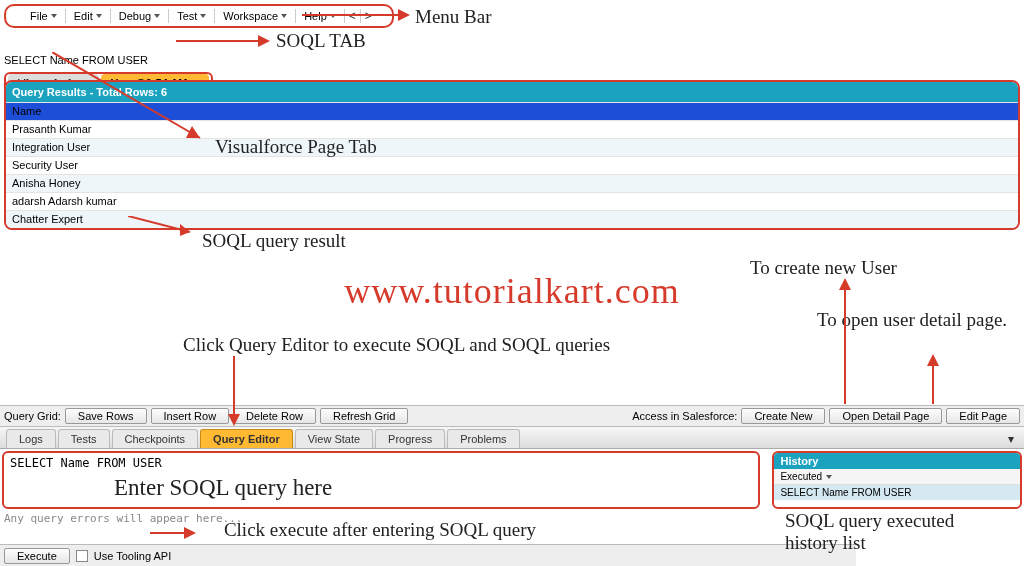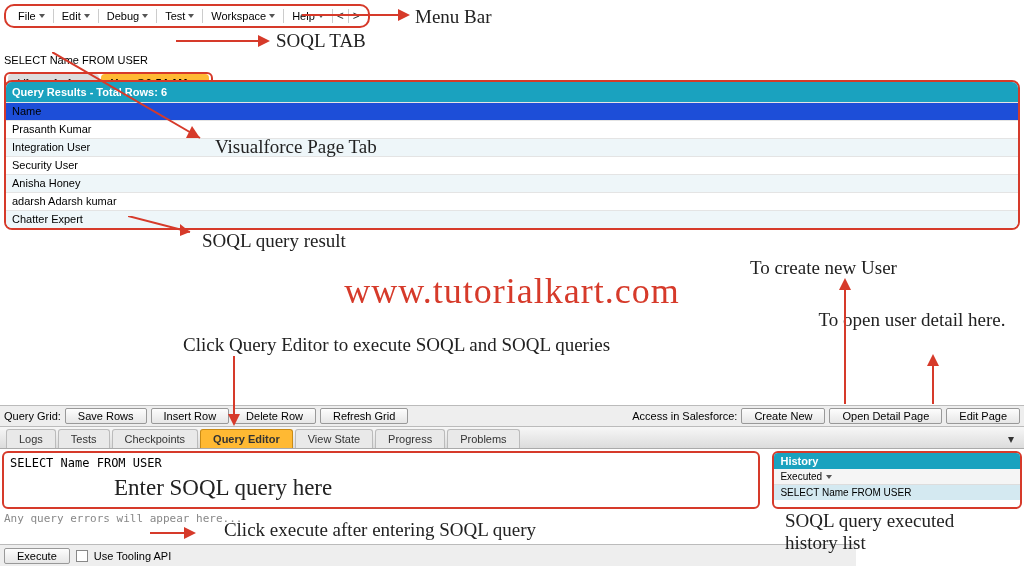--- a/index.html
+++ b/index.html
@@ -1,20 +1,20 @@
 <!DOCTYPE html>
 <html><head>
 <meta charset="utf-8">
 <style>
 * { margin:0; padding:0; box-sizing:border-box; font-family:Arial,Helvetica,sans-serif; }
 html,body { width:1024px; height:566px; overflow:hidden; background:#fff; color:#000; }
 .root { position:relative; width:1024px; height:566px; }
 
 
-.menubar { position:absolute; left:4px; top:4px; height:24px; display:flex; align-items:center; gap:0; border:2px solid #d63a2a; border-radius:10px; padding:0 4px; }
+.menubar { position:absolute; left:4px; top:4px; height:24px; display:flex; align-items:center; gap:0; border:2px solid #d63a2a; border-radius:10px; padding:0 16px; }
 .menu-item { font-size:11px; padding:2px 8px; display:flex; align-items:center; gap:3px; cursor:pointer; }
 .caret { width:0; height:0; border-left:3px solid transparent; border-right:3px solid transparent; border-top:4px solid #555; }
 .menu-sep { width:1px; height:14px; background:#ccc; }
 .navbtn { font-size:12px; padding:0 4px; color:#333; cursor:pointer; }
 
 
 .tabbar { position:absolute; left:4px; top:30px; height:22px; display:flex; align-items:flex-end; gap:2px; border:2px solid #d63a2a; border-radius:6px; padding:0 2px;margin-top:42px; }
 .tab-vf { background:#ddd; font-size:11px; padding:3px 10px; border-top-left-radius:4px; border-top-right-radius:4px; display:flex; align-items:center; gap:6px; }
 .tab-soql { background:#ffb933; font-size:11px; font-weight:bold; padding:3px 10px; border-top-left-radius:4px; border-top-right-radius:4px; display:flex; align-items:center; gap:6px; }
 .tab-close { font-size:10px; color:#444; cursor:pointer; }
@@ -177,21 +177,21 @@
   <span class="checkbox"></span>
   <span>Use Tooling API</span>
 </div>
 
 <div class="anno" style="left:415px; top:6px;">Menu Bar</div>
 <div class="anno" style="left:276px; top:30px;">SOQL TAB</div>
 <div class="anno" style="left:215px; top:136px;">Visualforce Page Tab</div>
 <div class="anno" style="left:202px; top:230px;">SOQL query result</div>
 <div class="anno" style="left:183px; top:334px;">Click Query Editor to execute SOQL and SOQL queries</div>
 <div class="anno" style="left:750px; top:257px;">To create new User</div>
-<div class="anno" style="left:812px; top:309px; width:200px; white-space:normal; text-align:center;">To open user detail here.</div>
+<div class="anno" style="left:812px; top:309px; width:200px; white-space:normal; text-align:center;">To open user detail page.</div>
 <div class="anno" style="left:200px; top:519px; width:320px; white-space:normal; text-align:center;margin-left:20px;">Click execute after entering SOQL query</div>
 <div class="anno" style="left:785px; top:510px; width:220px; white-space:normal;">SOQL query executed history list</div>
 
 <svg class="arrow" style="left:302px; top:8px;" width="110" height="14">
       <line x1="0" y1="7" x2="96" y2="7" stroke="#d63a2a" stroke-width="2"></line>
       <polygon points="96,1 108,7 96,13" fill="#d63a2a"></polygon>
     </svg>
 <svg class="arrow" style="left:176px; top:34px;" width="96" height="14">
       <line x1="0" y1="7" x2="82" y2="7" stroke="#d63a2a" stroke-width="2"></line>
       <polygon points="82,1 94,7 82,13" fill="#d63a2a"></polygon>

